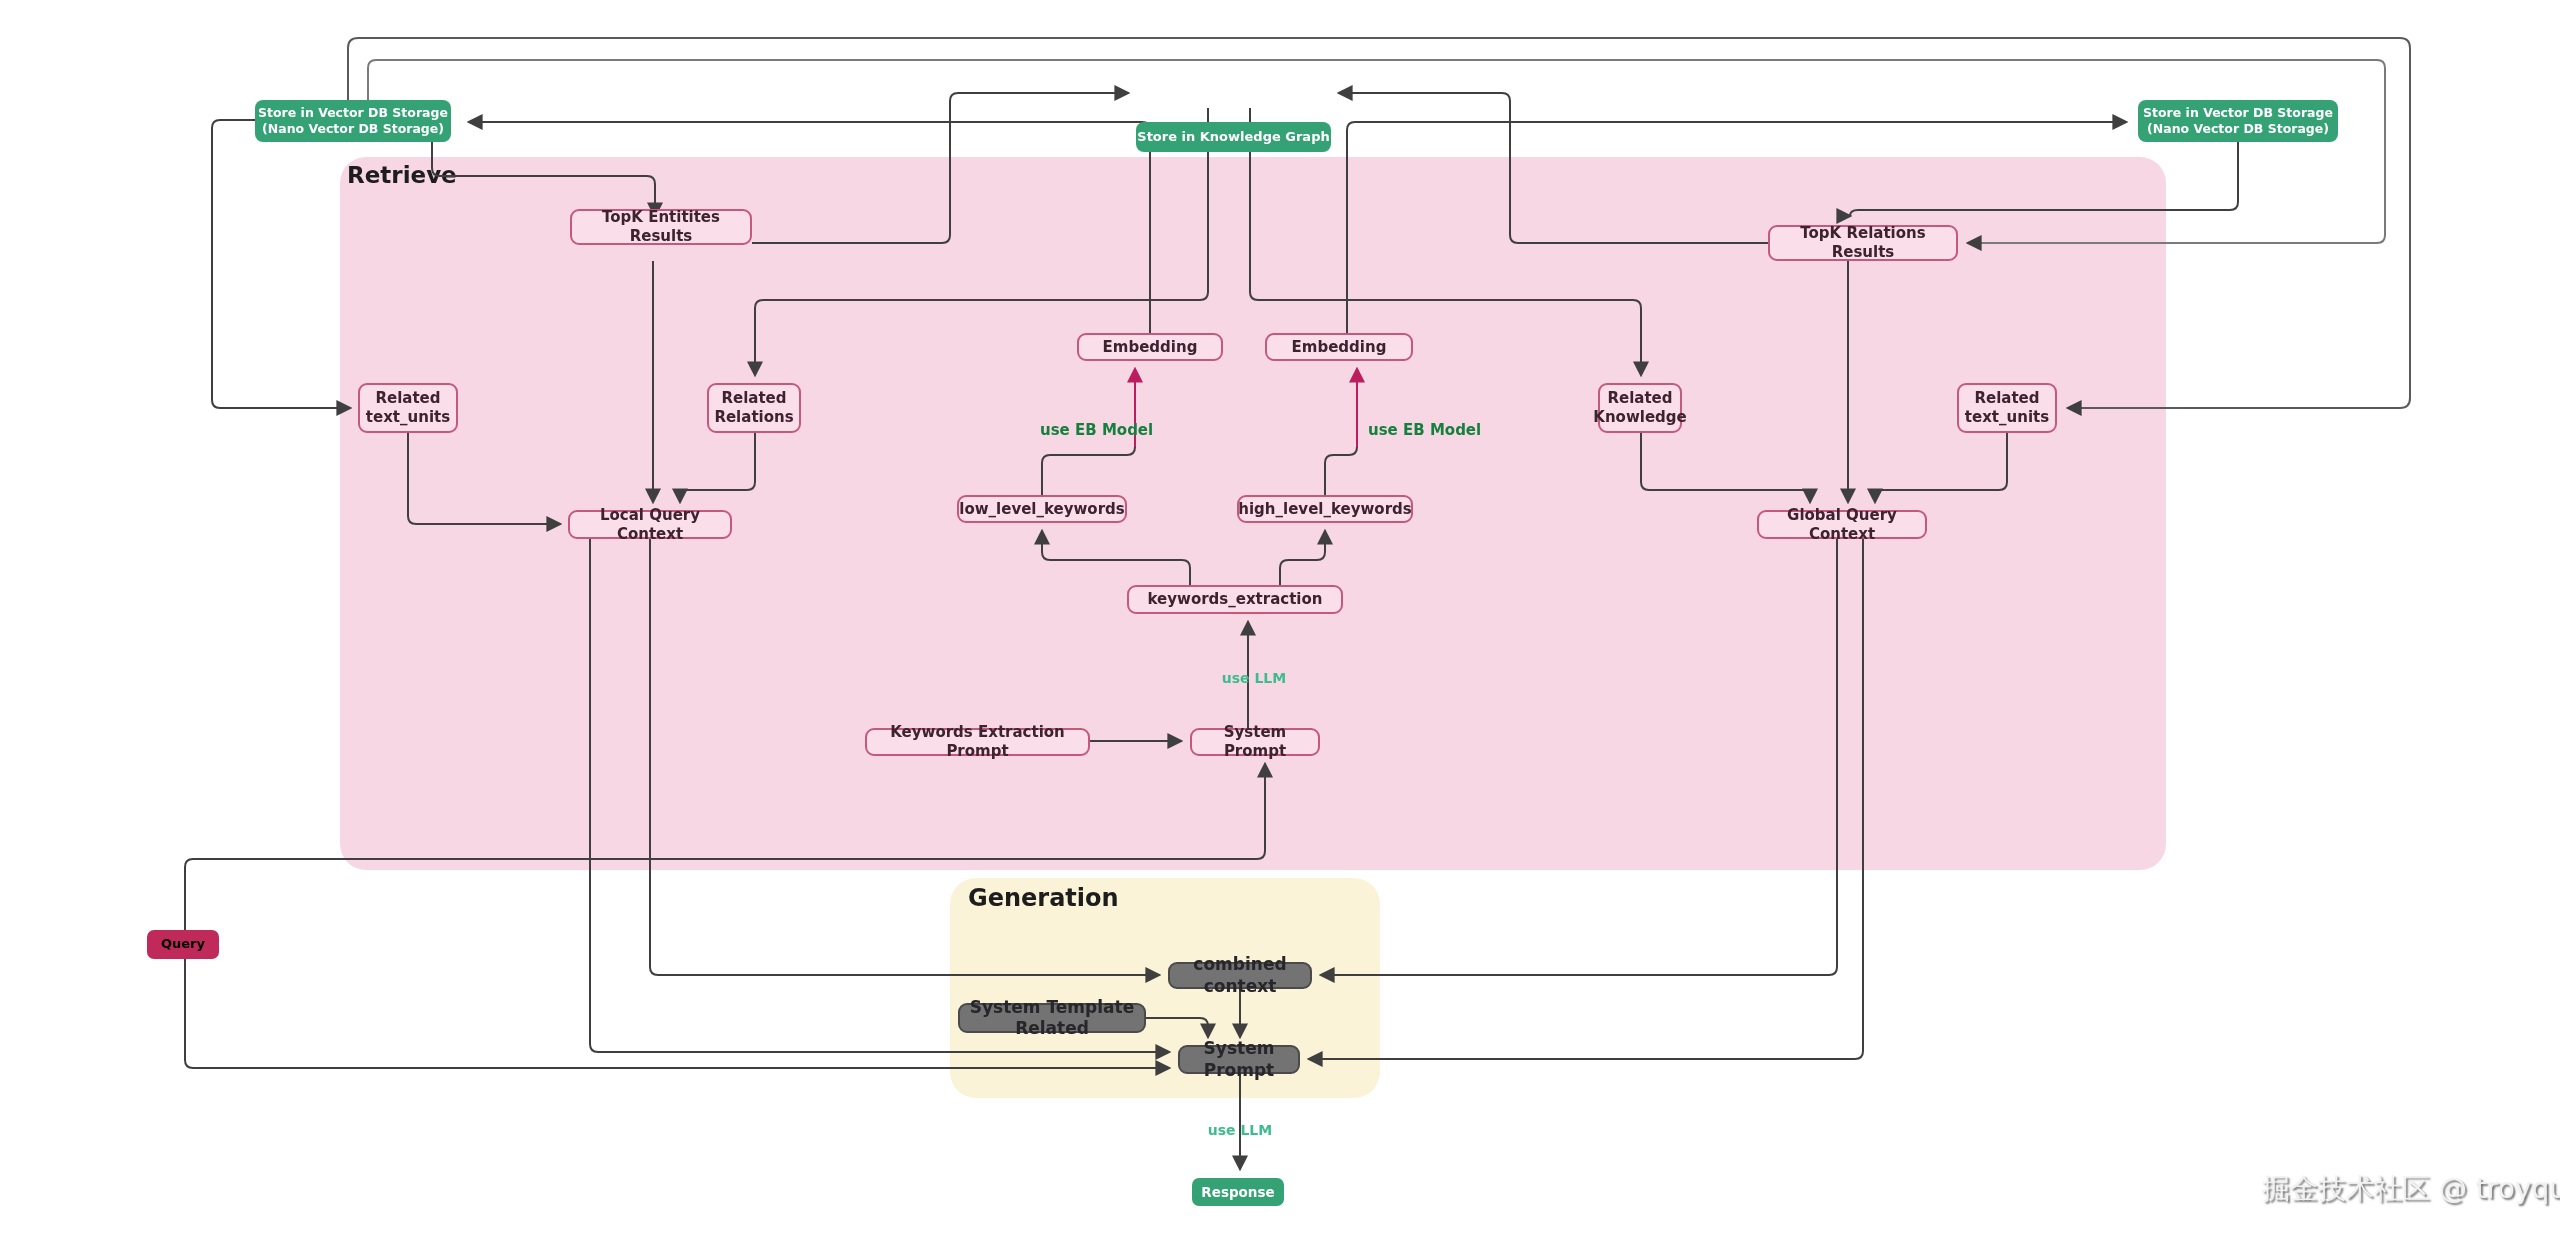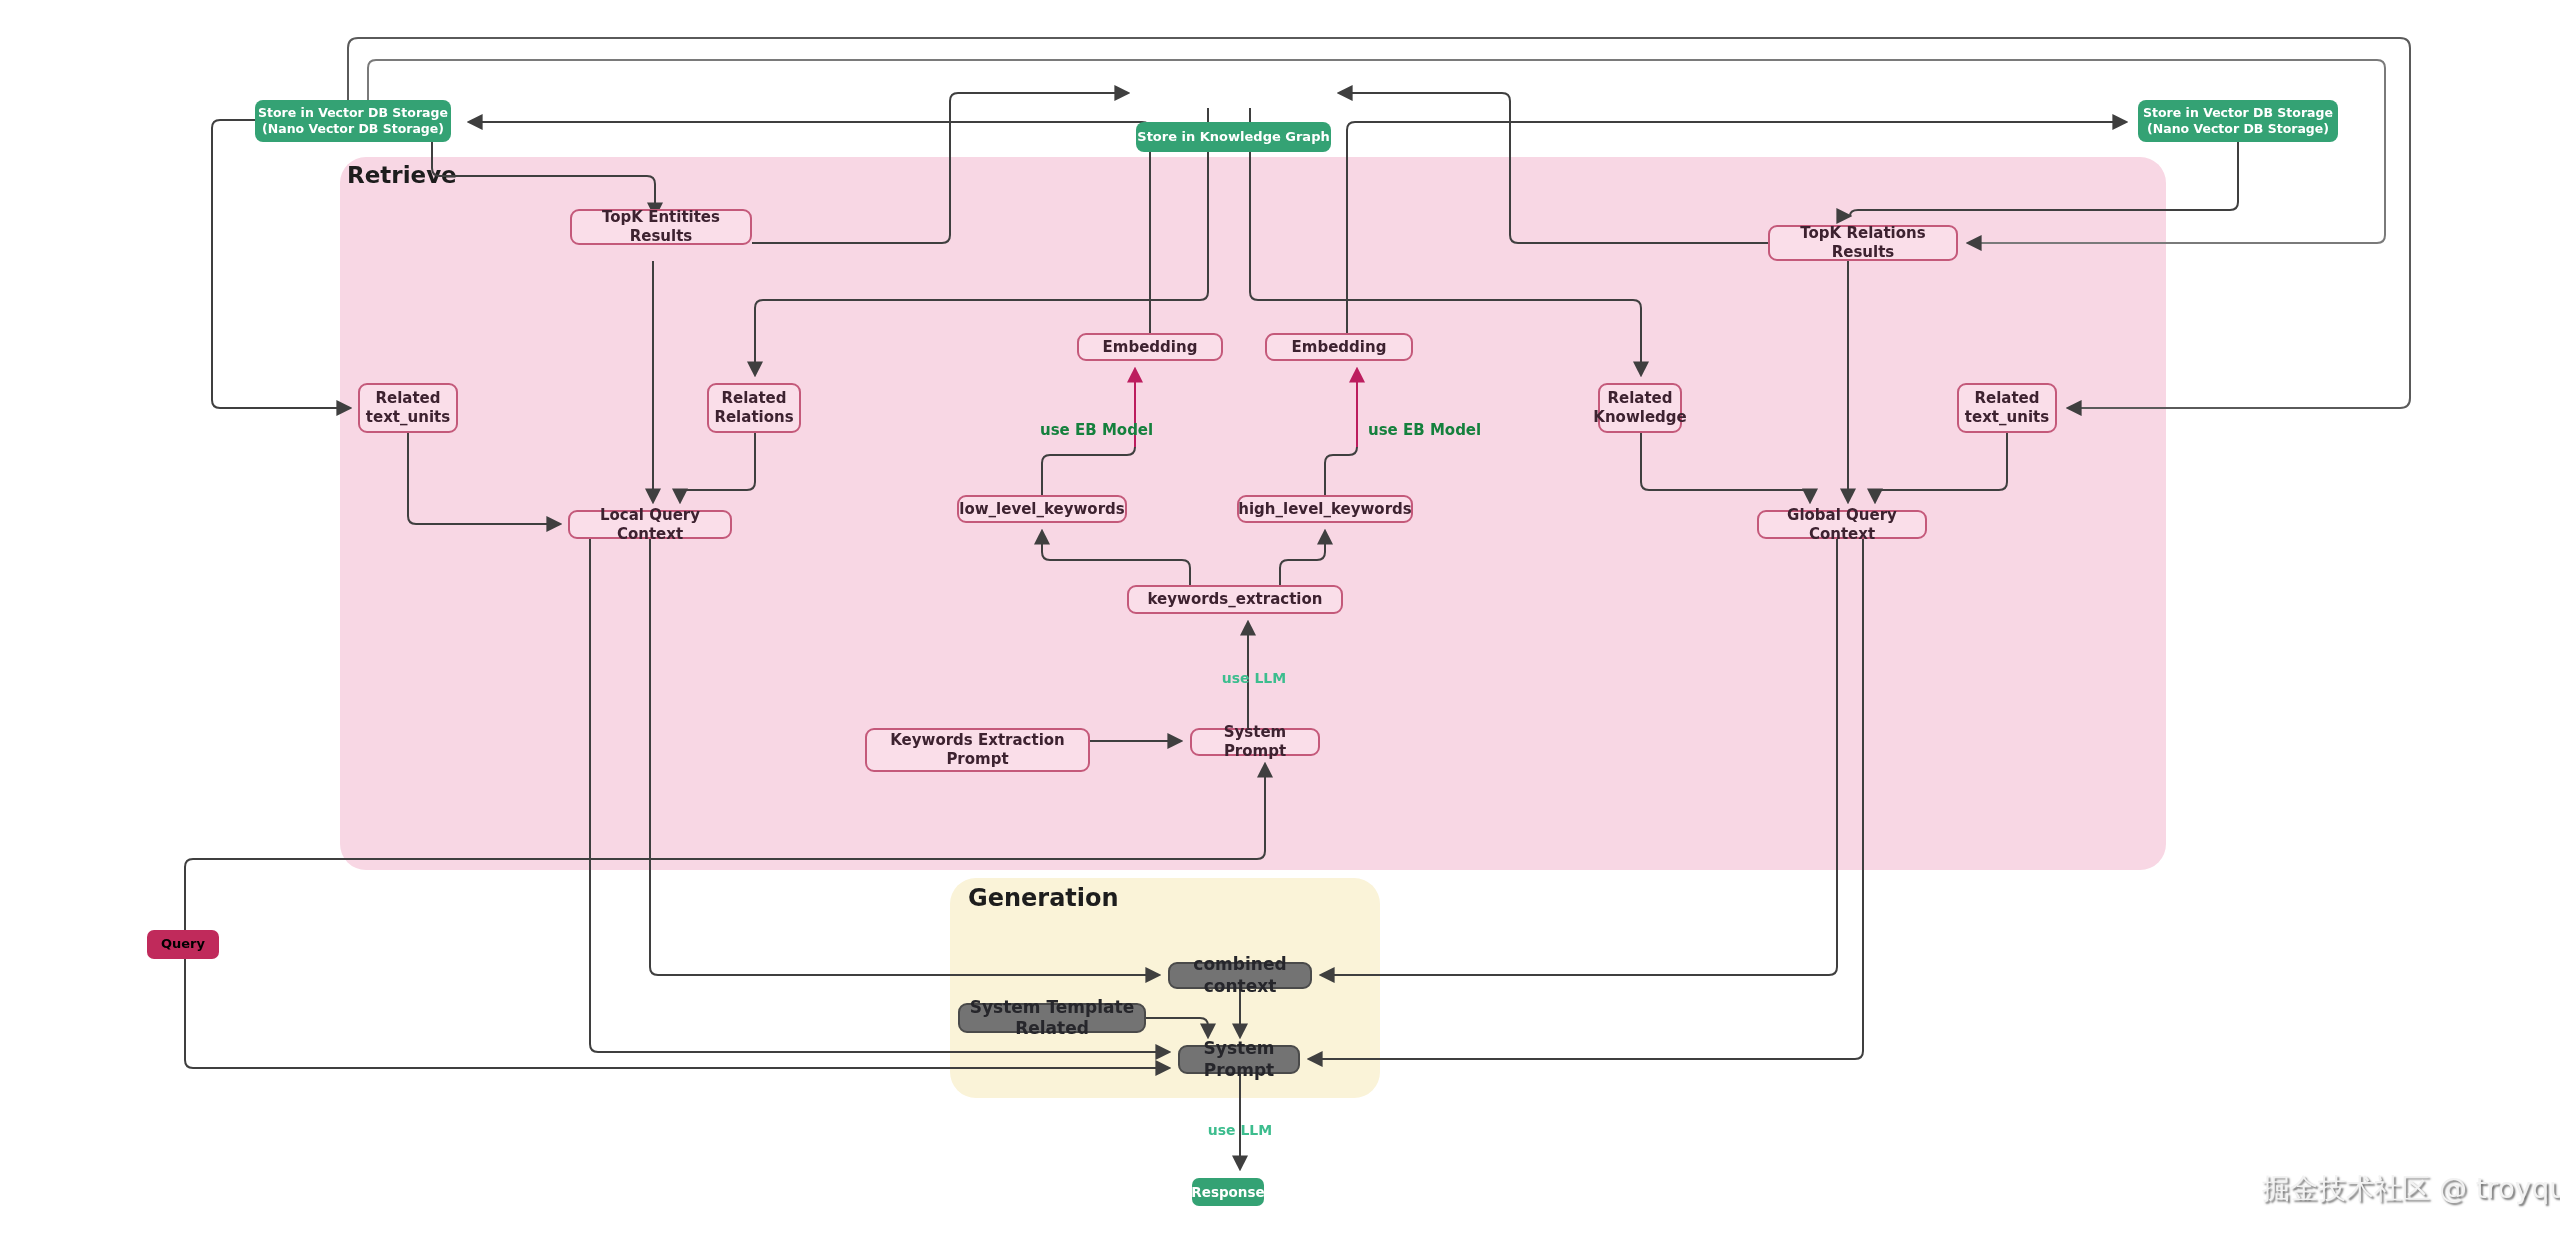--- a/index.html
+++ b/index.html
@@ -184,31 +184,31 @@
   <div class="node pink-node" style="left:1237px;top:495px;width:176px;height:28px;">high_level_keywords</div>
 
   <div class="node pink-node" style="left:568px;top:510px;width:164px;height:29px;">Local Query Context</div>
 
   <div class="node pink-node" style="left:1757px;top:510px;width:170px;height:29px;">Global Query Context</div>
 
   <div class="node pink-node" style="left:1127px;top:585px;width:216px;height:29px;">keywords_extraction</div>
 
   <div class="edge-label llm" style="left:1216px;top:670px;width:76px;text-align:center;">use LLM</div>
 
-  <div class="node pink-node" style="left:865px;top:728px;width:225px;height:44px;">Keywords Extraction Prompt</div>
+  <div class="node pink-node" style="left:865px;top:728px;width:225px;height:28px;">Keywords Extraction Prompt</div>
 
   <div class="node pink-node" style="left:1190px;top:728px;width:130px;height:28px;">System Prompt</div>
 
   <div class="node dark-node" style="left:1168px;top:962px;width:144px;height:27px;">combined context</div>
 
   <div class="node dark-node" style="left:958px;top:1003px;width:188px;height:30px;">System Template Related</div>
 
   <div class="node dark-node" style="left:1178px;top:1045px;width:122px;height:29px;">System Prompt</div>
 
   <div class="edge-label llm" style="left:1200px;top:1122px;width:80px;text-align:center;">use LLM</div>
 
   <div class="node query-node" style="left:147px;top:930px;width:72px;height:29px;">Query</div>
 
-  <div class="node response-node" style="left:1192px;top:1178px;width:72px;height:28px;">Response</div>
+  <div class="node response-node" style="left:1192px;top:1178px;width:92px;height:28px;">Response</div>
 
   <div class="watermark" style="left:2262px;top:1170px;">掘金技术社区 @ troyqu</div>
 
 </div>
 
 </body></html>

